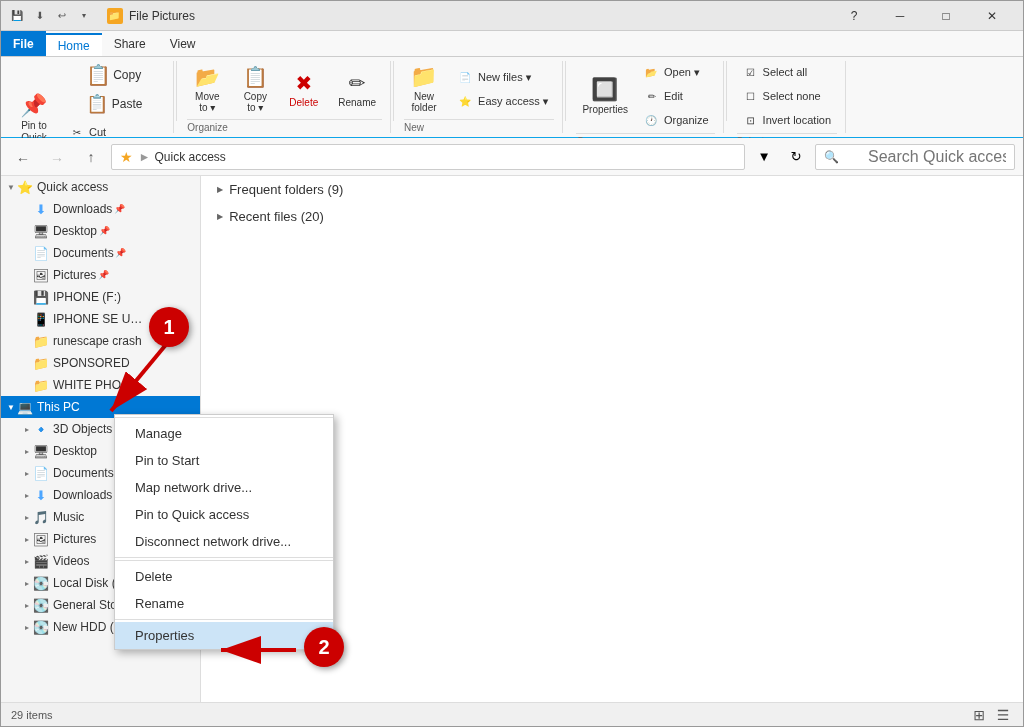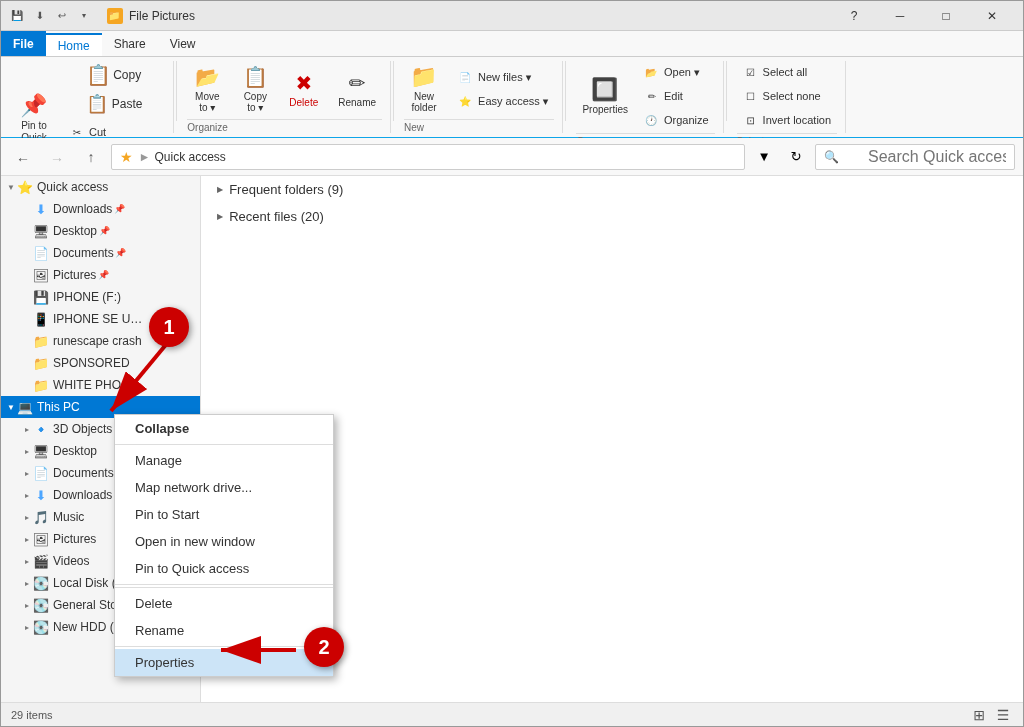--- a/index.html
+++ b/index.html
@@ -432,27 +432,26 @@
 
   <div class="status-bar">
     <span>29 items</span>
     <div class="status-right">
       <button class="view-btn">⊞</button>
       <button class="view-btn">☰</button>
     </div>
   </div>
 
   <div class="context-menu">
-    <div class="context-menu-item bold">Collapse</div>
     <div class="context-menu-divider"></div>
     <div class="context-menu-item">Manage</div>
+    <div class="context-menu-item">Pin to Start</div>
     <div class="context-menu-item">Map network drive...</div>
-    <div class="context-menu-item">Pin to Start</div>
-    <div class="context-menu-item">Open in new window</div>
     <div class="context-menu-item">Pin to Quick access</div>
+    <div class="context-menu-item">Disconnect network drive...</div>
     <div class="context-menu-divider"></div>
     <div class="context-menu-divider"></div>
     <div class="context-menu-item">Delete</div>
     <div class="context-menu-item">Rename</div>
     <div class="context-menu-divider"></div>
     <div class="context-menu-item selected-item">Properties</div>
   </div>
 
   <div class="annotation" style="left: 148px; top: 306px;">
     <span>1</span>

